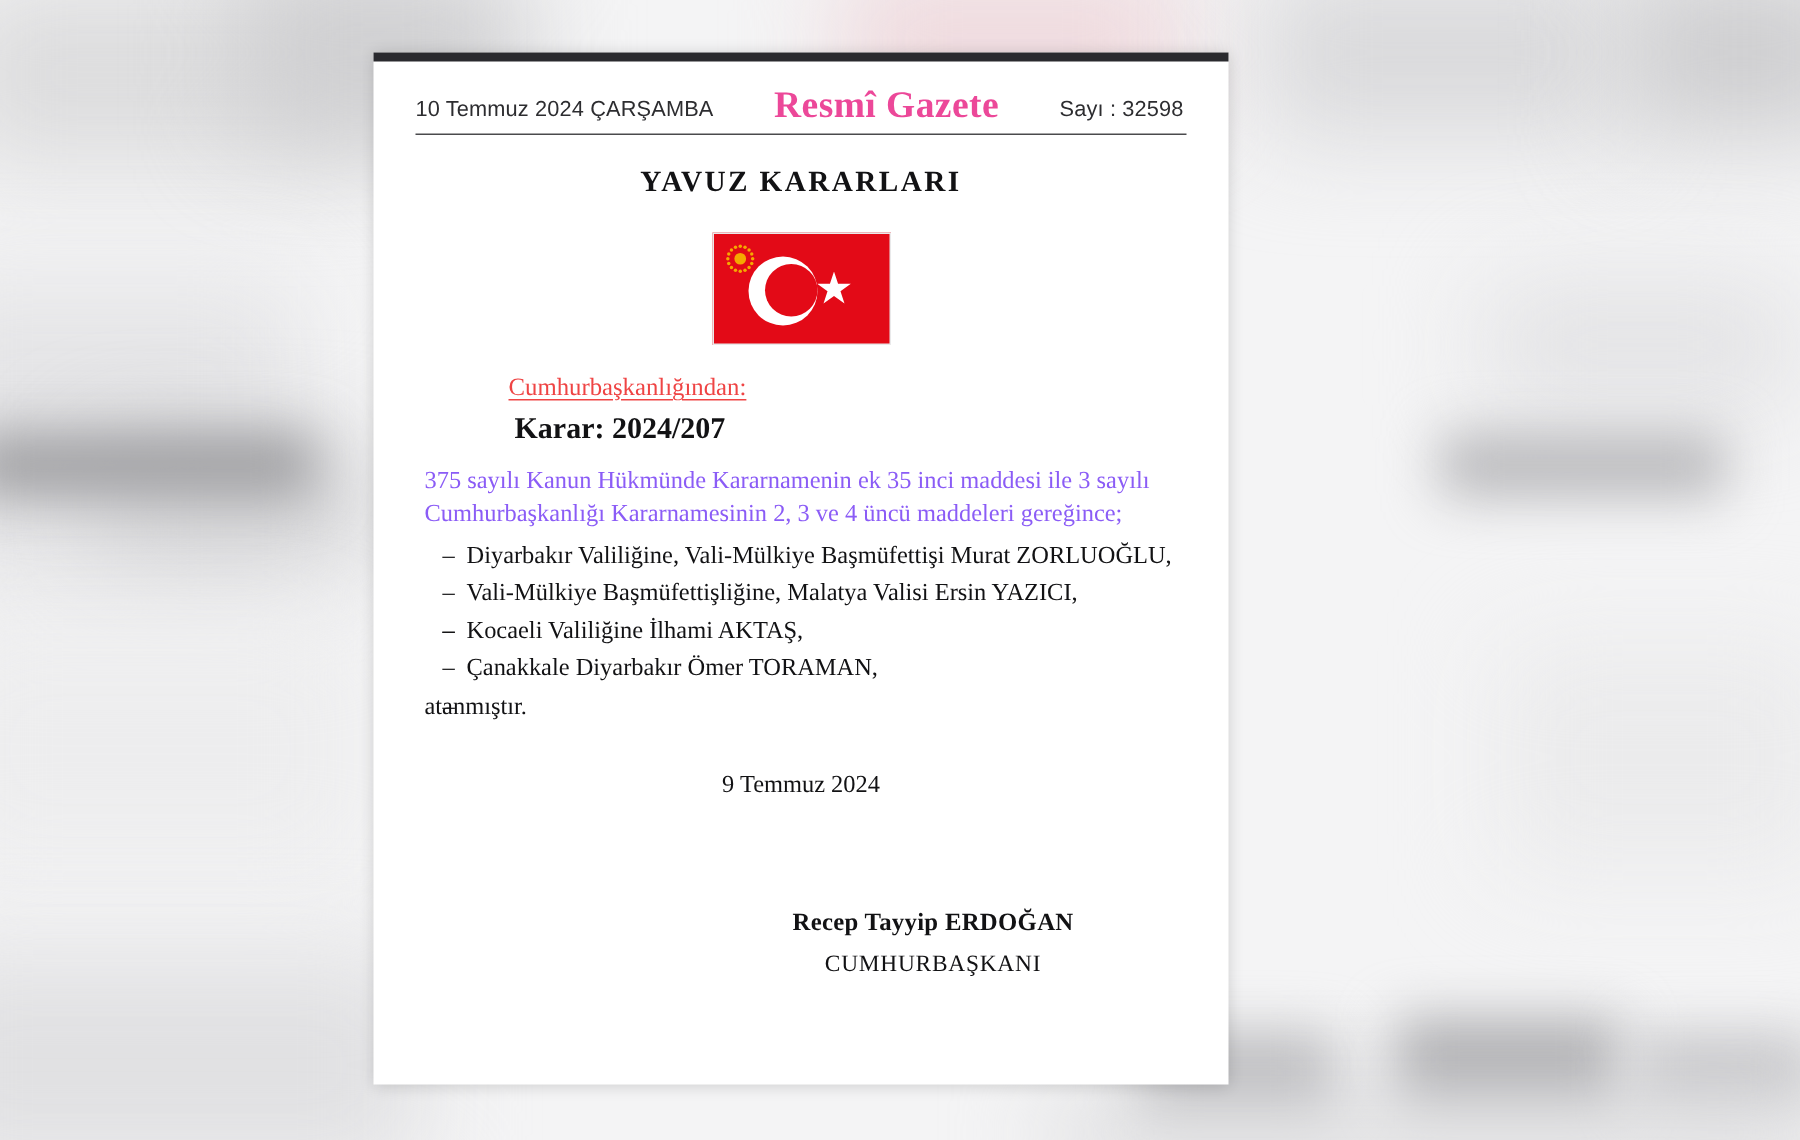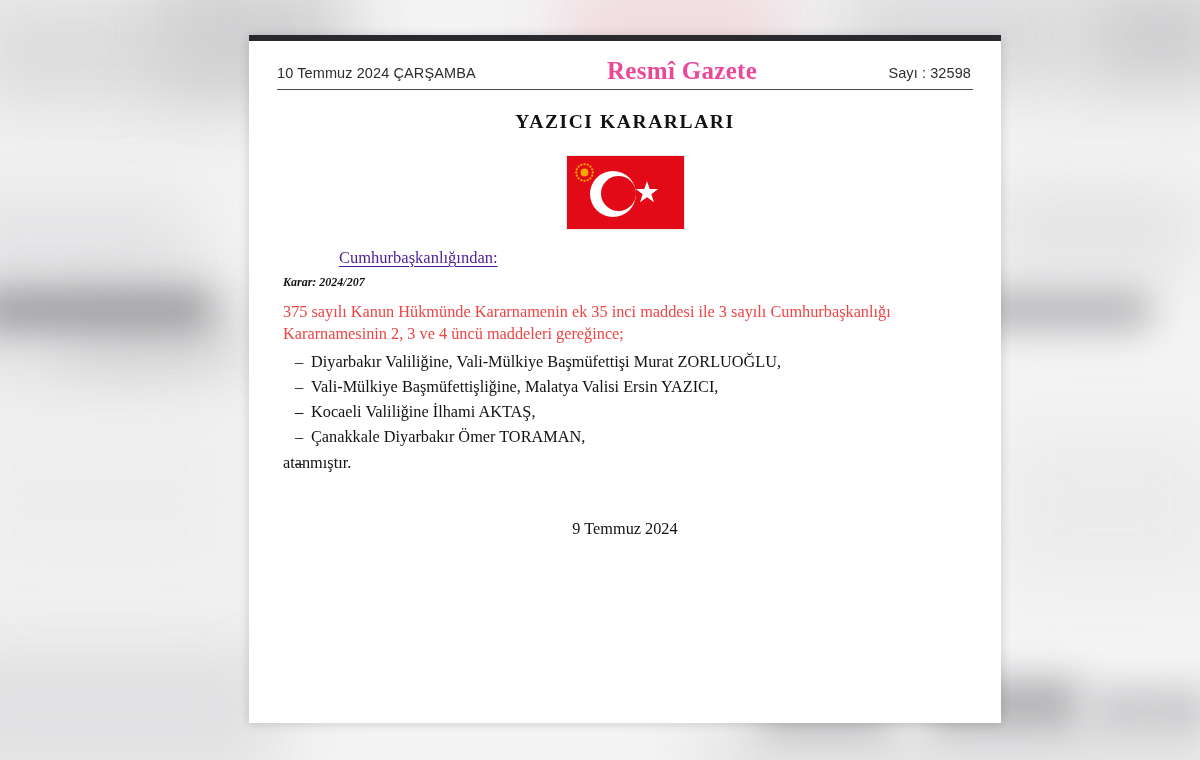--- a/index.html
+++ b/index.html
@@ -22,21 +22,21 @@
     filter: blur(26px);
     border-radius: 4px;
   }
   .blob.soft { filter: blur(34px); }
   .blob.hard { filter: blur(18px); }
 
   
   #sheet {
     position: absolute;
     left: 249px; top: 35px;
-    width: 752px; height: 688px;
+    width: 570px; height: 688px;
     background: #ffffff;
     box-shadow: 0 1px 10px rgba(0,0,0,0.16);
   }
   #topbar {
     position: absolute; left: 0; top: 0;
     width: 100%; height: 6px;
     background: #2a2a2e;
   }
 
   #pagebody {
@@ -128,37 +128,37 @@
   }
 
   
   #decree {
     margin-top: 18px;
     padding-left: 6px;
   }
   #issuer {
     margin-left: 56px;
     font-size: 16.5px;
-    color: #4c1d95;
+    color: #ef4444;
     text-decoration: underline;
     text-underline-offset: 3px;
     display: inline-block;
   }
   #decision-no {
+    margin-left: 60px;
     margin-top: 7px;
-    font-size: 12px;
+    font-size: 20px;
     font-weight: 700;
     color: #121214;
-    font-style: italic;
   }
   #preamble {
     margin-top: 11px;
     font-size: 16.3px;
     line-height: 1.34;
-    color: #ef4444;
+    color: #8b5cf6;
   }
   #appointments {
     list-style: none;
     margin: 4px 0 0 0;
     padding: 0;
   }
   #appointments li {
     font-size: 16.3px;
     line-height: 1.55;
     color: #121214;
@@ -172,21 +172,21 @@
   }
   #closing-verb {
     margin-top: 3px;
     font-size: 16.3px;
     color: #121214;
   }
 
   
   #decree-date {
     text-align: center;
-    margin-top: 46px;
+    margin-top: 32px;
     font-size: 16.3px;
     color: #121214;
   }
   #signature {
     margin-top: 72px;
     text-align: center;
     padding-left: 176px;
   }
   #signer-name {
     font-size: 16.5px;
@@ -233,21 +233,21 @@
 
   <div id="pagebody">
 
     <div id="masthead">
       <span id="gazette-date">10 Temmuz 2024 ÇARŞAMBA</span>
       <span id="gazette-title">Resmî Gazete</span>
       <span id="gazette-issue">Sayı : 32598</span>
     </div>
     <div id="masthead-rule"></div>
 
-    <div id="section-title">YAZICI KARARLARI</div>
+    <div id="section-title">YAVUZ KARARLARI</div>
 
     <div id="flag-wrap">
       <div id="flag">
         <div id="flag-crescent-outer"></div>
         <div id="flag-crescent-inner"></div>
         <div id="flag-star"></div>
         <svg id="flag-emblem" viewBox="0 0 100 100">
           <g fill="#f5a800">
             <circle cx="50" cy="50" r="17"></circle>
             <g>
@@ -307,15 +307,19 @@
         <li>
           <span class="dash">–</span>
         </li>
       </ul>
 
       <div id="closing-verb">atanmıştır.</div>
     </div>
 
     <div id="decree-date">9 Temmuz 2024</div>
 
+    <div id="signature">
+      <div id="signer-name">Recep Tayyip ERDOĞAN</div>
+      <div id="signer-role">CUMHURBAŞKANI</div>
+    </div>
 
   </div>
 </div>
 
 </body></html>

